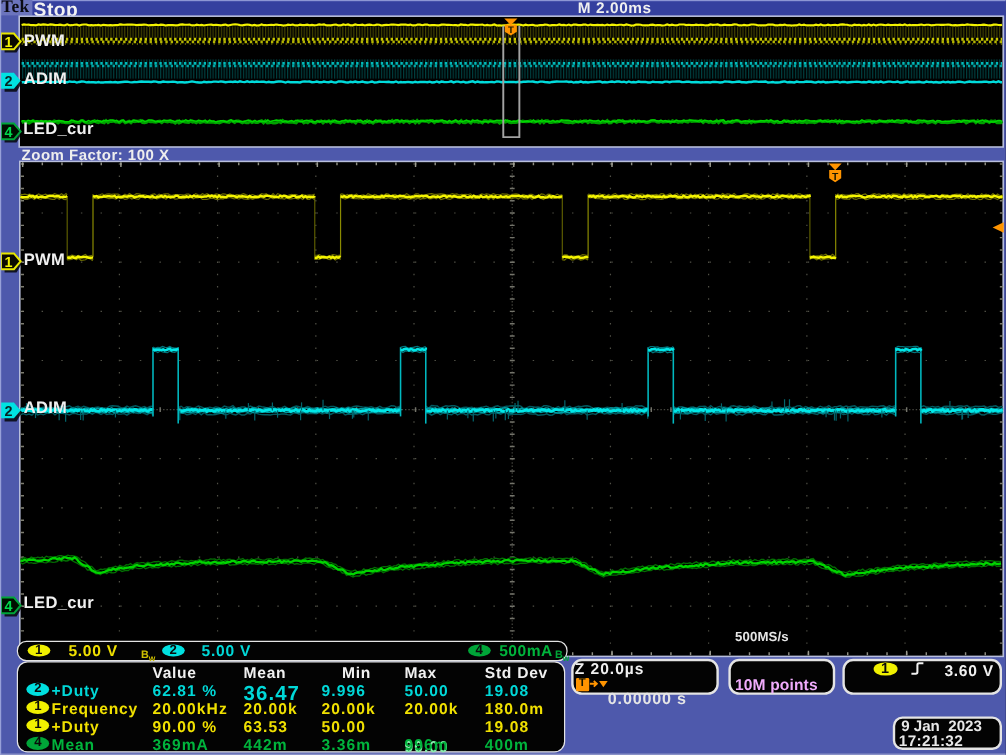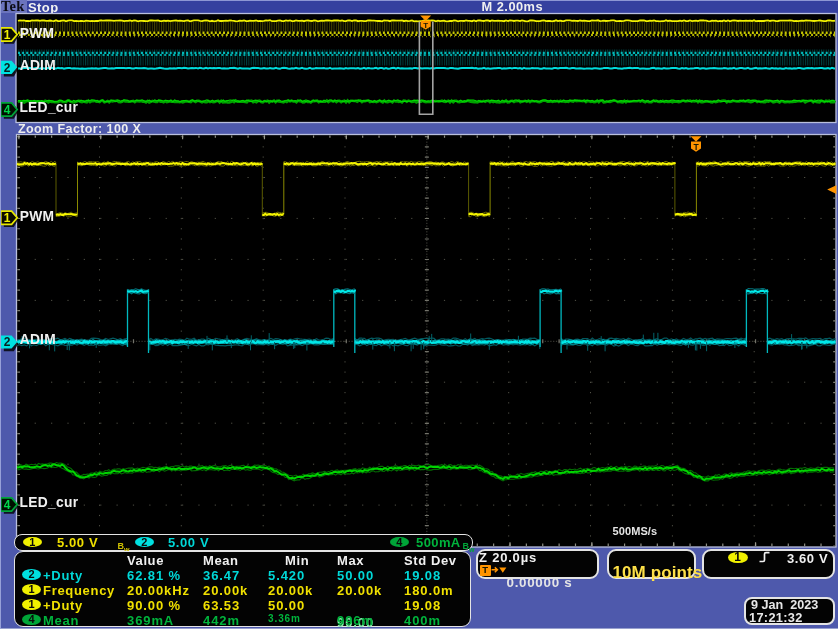--- a/index.html
+++ b/index.html
@@ -4,21 +4,21 @@
 *{box-sizing:border-box}
 body{font-family:"Liberation Sans",sans-serif;font-weight:bold;-webkit-font-smoothing:antialiased}
 .a{position:absolute;line-height:1}
 .t{font-size:13px;letter-spacing:0.3px;white-space:pre}
 .box{background:#030303;border:2px solid #e4e4e4;border-radius:9px}
 .el{position:absolute;border-radius:50%;text-align:center;color:#0a0a0a;font-size:11px;line-height:11px}
 </style></head><body>
 <div class="a" style="left:0;top:0;width:838px;height:13px;background:#35409f;border-top:1px solid #8d96d4"></div>
 <div class="a" style="left:0;top:0;width:27px;height:13px;background:#6b74bd"></div>
 <div class="a" style="left:1px;top:-1px;color:#0b0b14;font-size:14.5px;font-family:'Liberation Serif',serif;font-weight:bold;letter-spacing:0.2px">Tek</div>
-<div class="a t" style="left:28px;top:0.5px;color:#f2f2f2;font-size:13px;letter-spacing:0.4px">Stop</div>
+<div class="a t" style="left:28px;top:0.5px;color:#f2f2f2;font-size:16px;letter-spacing:0.4px">Stop</div>
 <div class="a t" style="left:481.5px;top:1px;color:#f0f0f0;font-size:12.8px;letter-spacing:0.5px">M 2.00ms</div>
 <svg width="838" height="629" viewBox="0 0 838 629" style="position:absolute;left:0;top:0">
     <rect x="16" y="13.5" width="820" height="109" fill="#000000" stroke="#b9bfdd" stroke-width="1.3"></rect>
     <defs>
       <pattern id="vy" width="2.3" height="1" patternUnits="userSpaceOnUse">
         <rect width="1" height="1" fill="#434300"></rect>
       </pattern>
       <pattern id="vc" width="2.3" height="1" patternUnits="userSpaceOnUse">
         <rect width="1" height="1" fill="#003f3f"></rect>
       </pattern>
@@ -239,56 +239,56 @@
 <div class="a" style="left:462.5px;top:535.8px;color:#00a538"><span style="font-size:9px">B</span><span style="font-size:7px;vertical-align:-2.5px">w</span></div>
 <div class="a box" style="left:14px;top:551px;width:457px;height:76px;border-width:1.5px;border-radius:9px"></div>
 <div class="a t" style="left:127px;top:553.8px;color:#f0f0f0;font-size:13px;letter-spacing:0.6px">Value</div>
 <div class="a t" style="left:203px;top:553.8px;color:#f0f0f0;font-size:13px;letter-spacing:0.6px">Mean</div>
 <div class="a t" style="left:285px;top:553.8px;color:#f0f0f0;font-size:13px;letter-spacing:0.6px">Min</div>
 <div class="a t" style="left:337px;top:553.8px;color:#f0f0f0;font-size:13px;letter-spacing:0.6px">Max</div>
 <div class="a t" style="left:404px;top:553.8px;color:#f0f0f0;font-size:13px;letter-spacing:0.6px">Std Dev</div>
 <div class="el" style="left:22px;top:569.0999999999999px;width:19px;height:11px;background:#00e0e0;font-size:11px;line-height:10.5px">2</div>
 <div class="a t" style="left:43px;top:568.8px;color:#00d8d8;font-size:13px;letter-spacing:0.7px">+Duty</div>
 <div class="a t" style="left:127px;top:568.8px;color:#00d8d8;font-size:13px;letter-spacing:0.9px">62.81 %</div>
-<div class="a t" style="left:203px;top:568.8px;color:#00d8d8;font-size:13px;letter-spacing:0.9px">36.47</div>
-<div class="a t" style="left:268px;top:568.8px;color:#00d8d8;font-size:13px;letter-spacing:0.9px">5.420</div>
+<div class="a t" style="left:203px;top:568.8px;color:#00d8d8;font-size:17px;letter-spacing:0.9px">36.47</div>
+<div class="a t" style="left:268px;top:568.8px;color:#00d8d8;font-size:13px;letter-spacing:0.9px">9.996</div>
 <div class="a t" style="left:337px;top:568.8px;color:#00d8d8;font-size:13px;letter-spacing:0.9px">50.00</div>
 <div class="a t" style="left:404px;top:568.8px;color:#00d8d8;font-size:13px;letter-spacing:0.9px">19.08</div>
 <div class="el" style="left:22px;top:584.0999999999999px;width:19px;height:11px;background:#f0f000;font-size:11px;line-height:10.5px">1</div>
 <div class="a t" style="left:43px;top:583.8px;color:#f0e000;font-size:13px;letter-spacing:0.7px">Frequency</div>
 <div class="a t" style="left:127px;top:583.8px;color:#f0e000;font-size:13px;letter-spacing:0.9px">20.00kHz</div>
 <div class="a t" style="left:203px;top:583.8px;color:#f0e000;font-size:13px;letter-spacing:0.9px">20.00k</div>
 <div class="a t" style="left:268px;top:583.8px;color:#f0e000;font-size:13px;letter-spacing:0.9px">20.00k</div>
 <div class="a t" style="left:337px;top:583.8px;color:#f0e000;font-size:13px;letter-spacing:0.9px">20.00k</div>
 <div class="a t" style="left:404px;top:583.8px;color:#f0e000;font-size:13px;letter-spacing:0.9px">180.0m</div>
 <div class="el" style="left:22px;top:599.0999999999999px;width:19px;height:11px;background:#f0f000;font-size:11px;line-height:10.5px">1</div>
 <div class="a t" style="left:43px;top:598.8px;color:#f0e000;font-size:13px;letter-spacing:0.7px">+Duty</div>
 <div class="a t" style="left:127px;top:598.8px;color:#f0e000;font-size:13px;letter-spacing:0.9px">90.00 %</div>
 <div class="a t" style="left:203px;top:598.8px;color:#f0e000;font-size:13px;letter-spacing:0.9px">63.53</div>
 <div class="a t" style="left:268px;top:598.8px;color:#f0e000;font-size:13px;letter-spacing:0.9px">50.00</div>
 <div class="a t" style="left:337px;top:616px;color:#86efac;font-size:13px;letter-spacing:0.9px">90.00</div>
 <div class="a t" style="left:404px;top:598.8px;color:#f0e000;font-size:13px;letter-spacing:0.9px">19.08</div>
 <div class="el" style="left:22px;top:614.0999999999999px;width:19px;height:11px;background:#00a538;font-size:11px;line-height:10.5px">4</div>
 <div class="a t" style="left:43px;top:613.8px;color:#00b43c;font-size:13px;letter-spacing:0.7px">Mean</div>
 <div class="a t" style="left:127px;top:613.8px;color:#00b43c;font-size:13px;letter-spacing:0.9px">369mA</div>
 <div class="a t" style="left:203px;top:613.8px;color:#00b43c;font-size:13px;letter-spacing:0.9px">442m</div>
-<div class="a t" style="left:268px;top:613.8px;color:#00b43c;font-size:10px;letter-spacing:0.9px">3.36m</div>
+<div class="a t" style="left:268px;top:613.8px;color:#00b43c;font-size:13px;letter-spacing:0.9px">3.36m</div>
 <div class="a t" style="left:337px;top:613.8px;color:#00b43c;font-size:13px;letter-spacing:0.9px">996m</div>
 <div class="a t" style="left:404px;top:613.8px;color:#00b43c;font-size:13px;letter-spacing:0.9px">400m</div>
 <div class="a box" style="left:475.5px;top:548.5px;width:123.5px;height:30.5px"></div>
 <div class="a t" style="left:479px;top:550.8px;color:#f0f0f0;font-size:13px;letter-spacing:0.8px">Z 20.0µs</div>
 <div class="a" style="left:480px;top:564.5px;width:10.5px;height:11px;background:#ff9400;border-radius:1px;color:#151500;font-size:9.5px;text-align:center;line-height:10.5px">T</div>
 <svg class="a" style="left:491px;top:564px" width="17" height="12" viewBox="0 0 17 12">
     <path d="M0.5,5.8 h5.5 M3.8,3.4 l2.6,2.4 l-2.6,2.4" fill="none" stroke="#ff9400" stroke-width="1.5"></path>
     <polygon points="8.2,3.6 15.4,3.6 11.8,8.8" fill="#ff9400"></polygon>
   </svg>
 <div class="a t" style="left:506.5px;top:576px;color:#e5e5e5;font-size:13.4px;letter-spacing:0.7px">0.00000 s</div>
 <div class="a box" style="left:607px;top:548.5px;width:88.5px;height:30.5px"></div>
 <div class="a t" style="left:612.5px;top:526px;color:#e5e5e5;font-size:11px;letter-spacing:0.1px">500MS/s</div>
-<div class="a t" style="left:612.5px;top:564.0px;color:#fde047;font-size:17px;letter-spacing:0.1px">10M points</div>
+<div class="a t" style="left:612.5px;top:564.0px;color:#f0abfc;font-size:13px;letter-spacing:0.1px">10M points</div>
 <div class="a box" style="left:702px;top:548.5px;width:133px;height:30.5px"></div>
 <div class="el" style="left:727.5px;top:551.8px;width:20px;height:11.5px;background:#f0f000;font-size:12px;line-height:11.0px">1</div>
 <svg class="a" style="left:758px;top:551px" width="14" height="12" viewBox="0 0 14 12">
     <path d="M1.5,10.5 h3.6 q1.4,0 1.4,-1.4 v-6 q0,-1.4 1.4,-1.4 h3.6" fill="none" stroke="#f0f0f0" stroke-width="1.7"></path>
   </svg>
 <div class="a t" style="left:787px;top:551.8px;color:#f0f0f0;font-size:13px;letter-spacing:0.6px">3.60 V</div>
 <div class="a box" style="left:744px;top:596.5px;width:91px;height:28px;border-radius:8px"></div>
 <div class="a t" style="left:751px;top:599px;color:#e8e8e8;font-size:12.6px;letter-spacing:0px">9 Jan  2023</div>
 <div class="a t" style="left:749px;top:611.9px;color:#e8e8e8;font-size:12.8px;letter-spacing:0.3px">17:21:32</div>
 <div class="a" style="left:0;top:627.5px;width:838px;height:1.5px;background:#98a0ce"></div>

